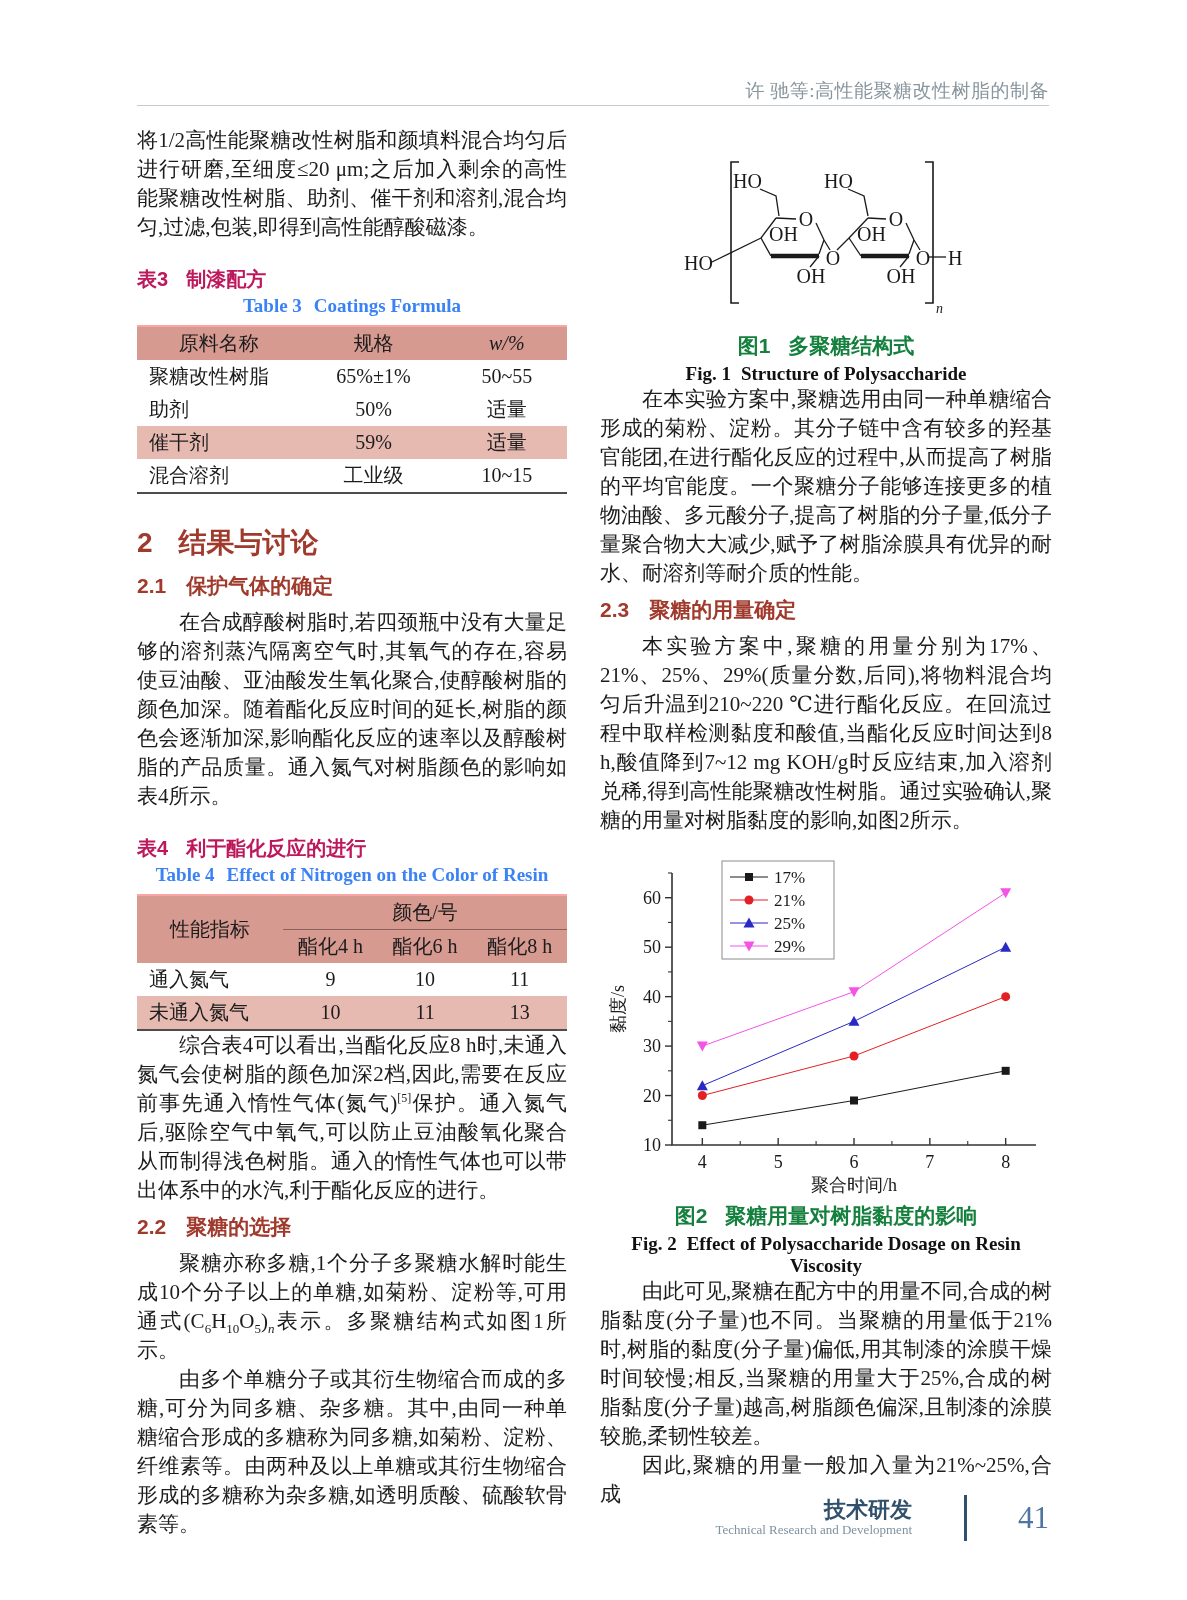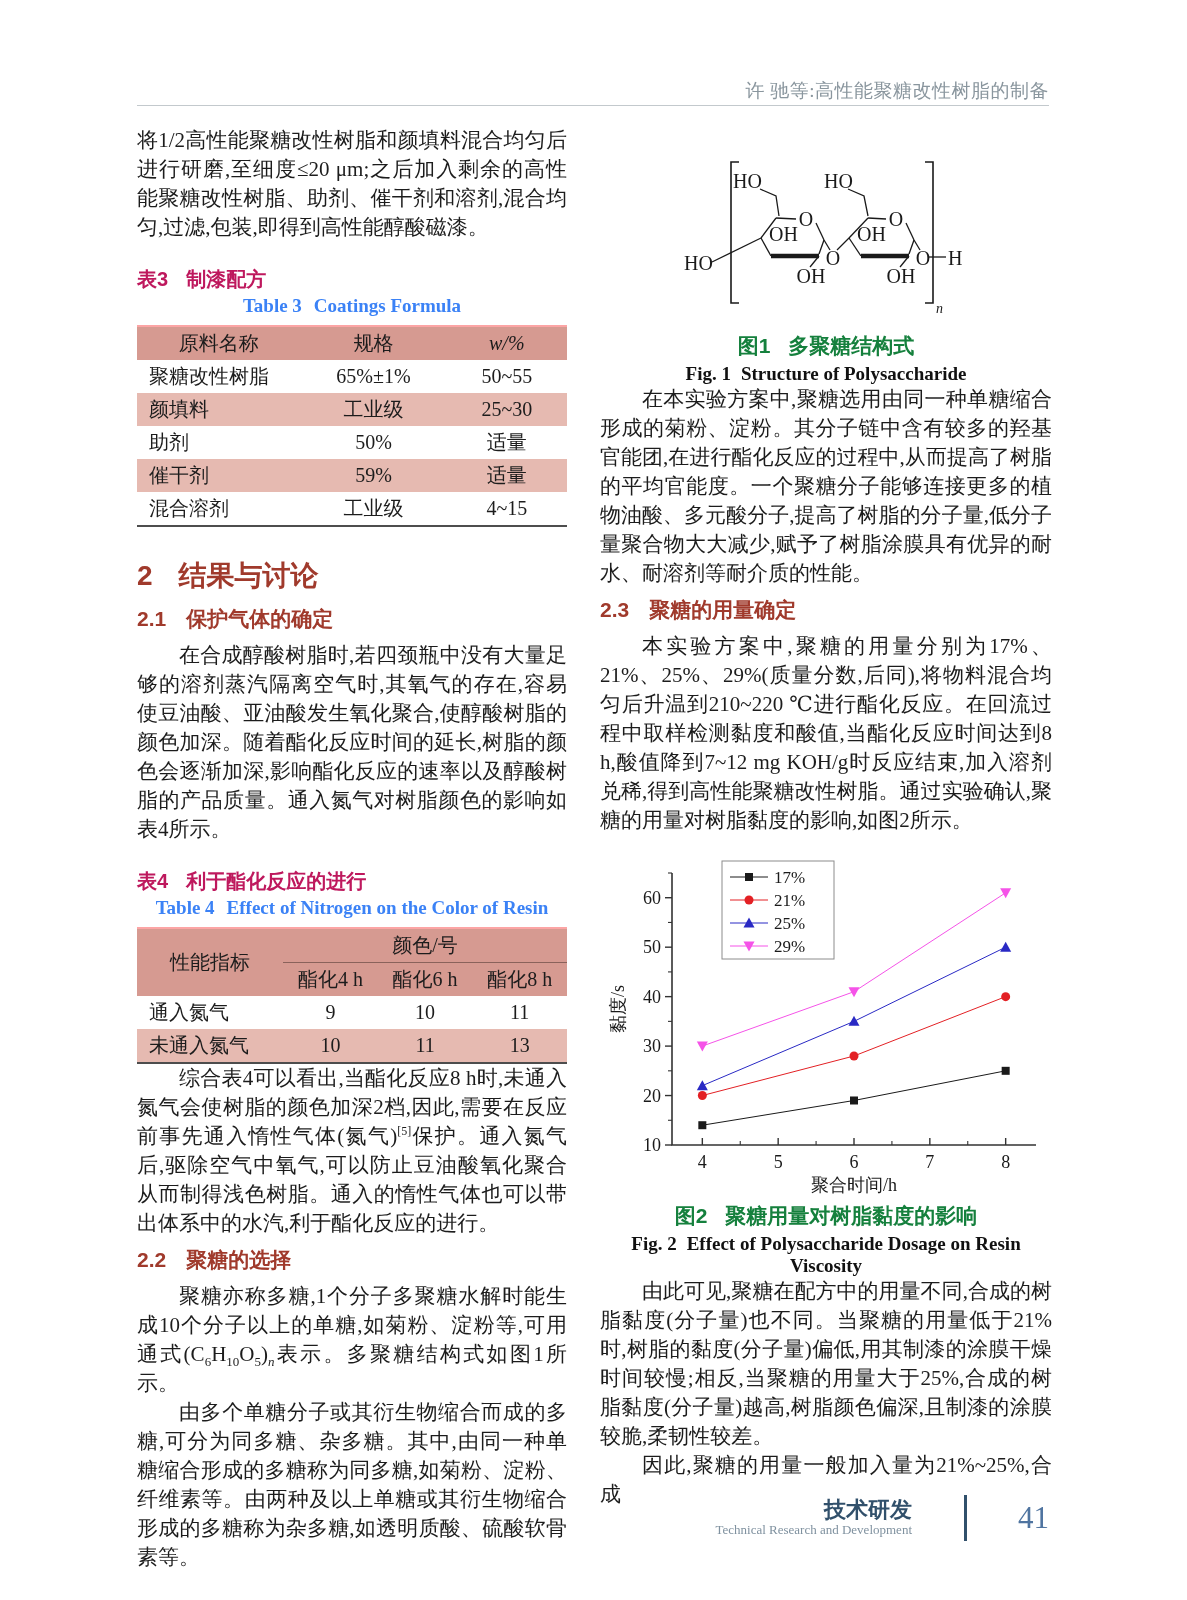--- a/index.html
+++ b/index.html
@@ -85,39 +85,34 @@
           <tr class="hdr">
         <th style="width:38%">原料名称</th>
         <th style="width:34%">规格</th>
         <th style="width:28%" class="wcell">w/%</th>
       </tr>
       <tr>
         <td class="lft">聚糖改性树脂</td>
         <td>65%±1%</td>
         <td>50~55</td>
       </tr>
-      <tr class="alt">
-        <td class="lft">颜填料</td>
-        <td>工业级</td>
-        <td>25~30</td>
-      </tr>
       <tr>
         <td class="lft">助剂</td>
         <td>50%</td>
         <td>适量</td>
       </tr>
       <tr class="alt">
         <td class="lft">催干剂</td>
         <td>59%</td>
         <td>适量</td>
       </tr>
       <tr>
         <td class="lft">混合溶剂</td>
         <td>工业级</td>
-        <td>4~15</td>
+        <td>10~15</td>
       </tr>
     </tbody>
       </table>
 
     <div class="sec-h1">
       <span class="num">2</span><span>结果与讨论</span>
     </div>
     <div class="sec-h2">
       <span class="num">2.1</span><span>保护气体的确定</span>
     </div>

